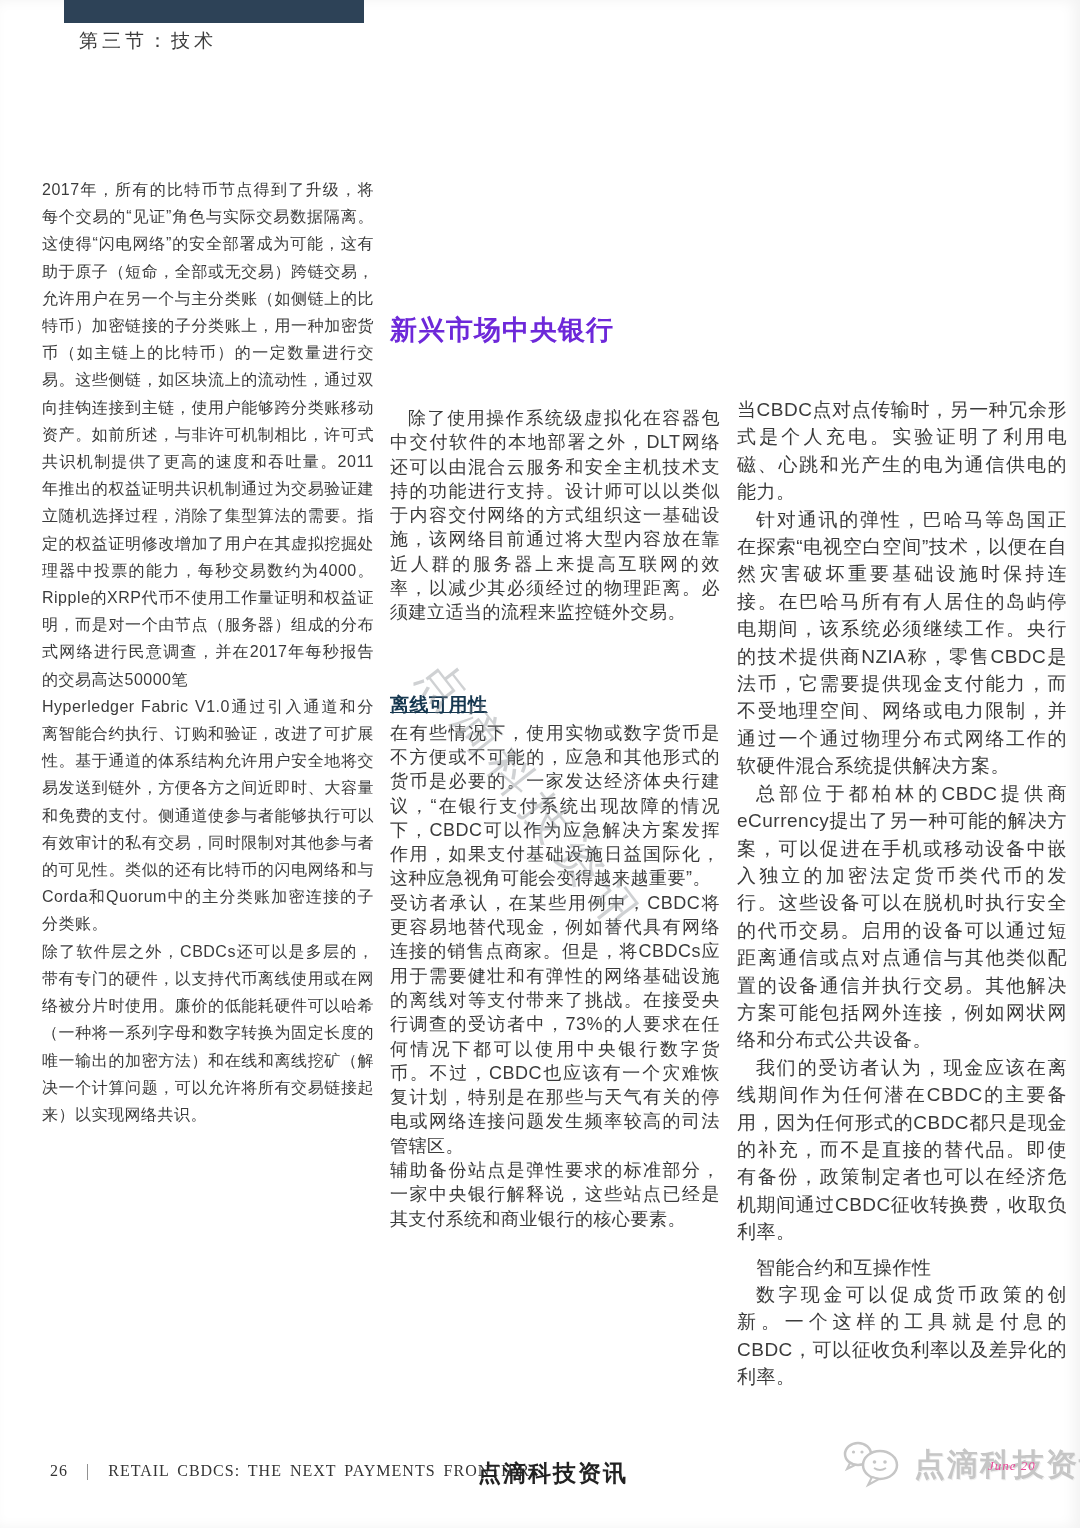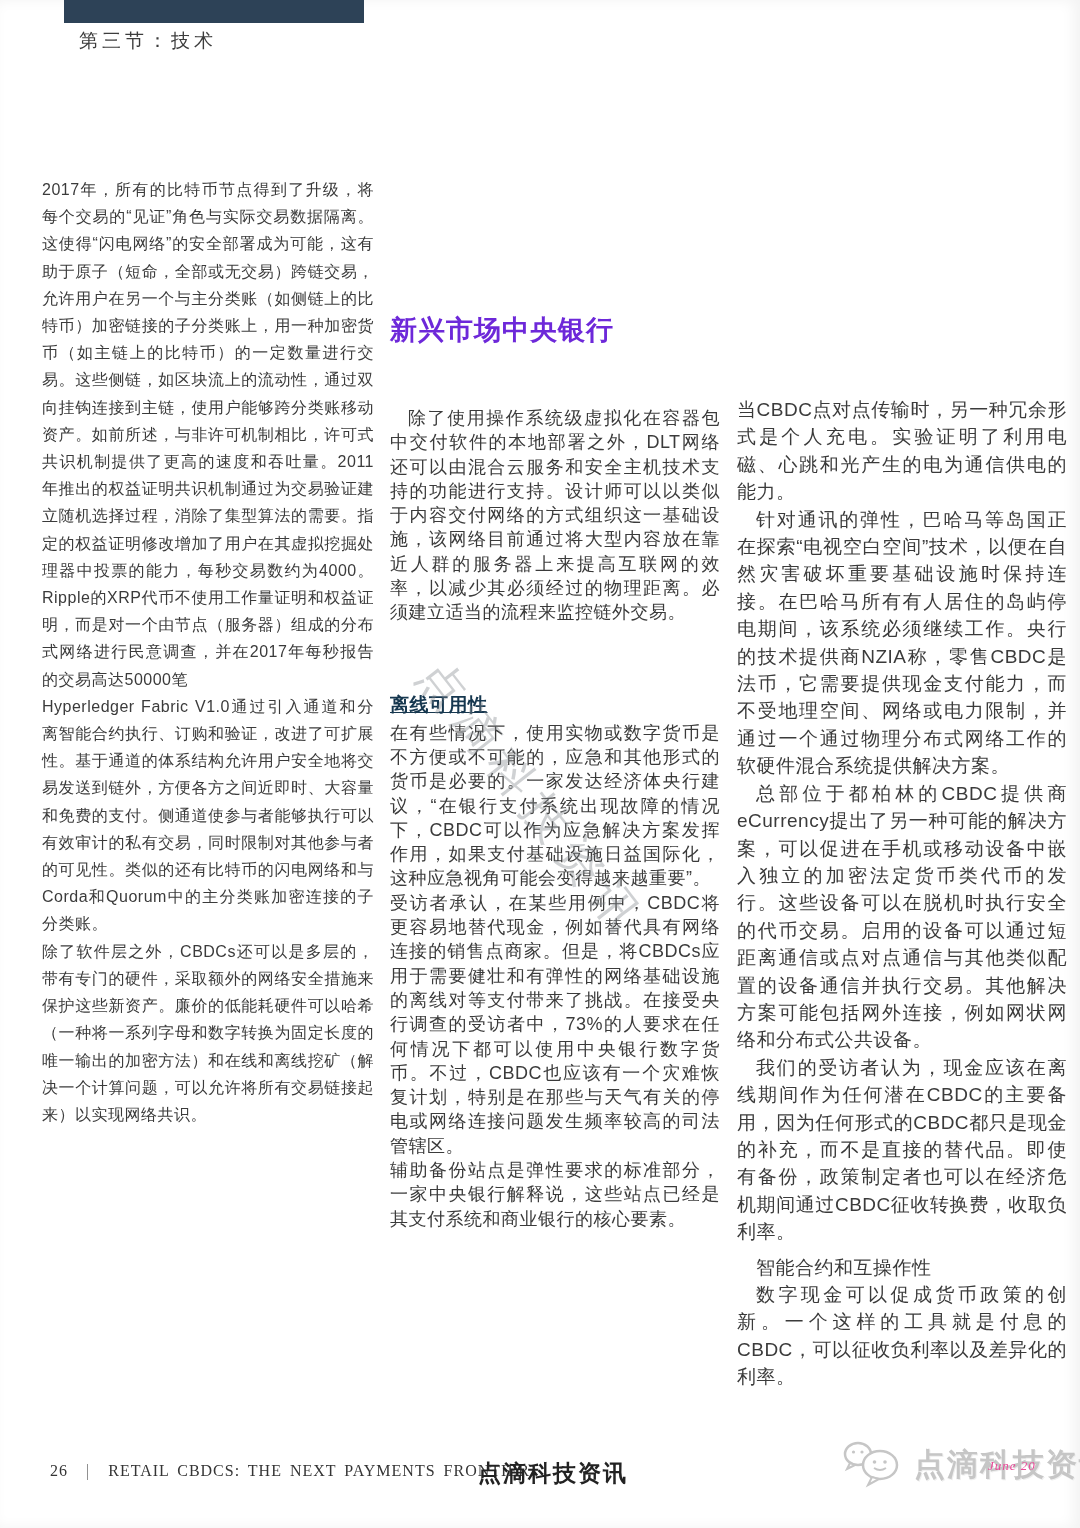--- a/index.html
+++ b/index.html
@@ -91,21 +91,21 @@
 
   <div class="topbar"></div>
 
   <div class="section-label">第三节：技术</div>
 
   <div class="quote-attr">新兴市场中央银行</div>
 
   <div class="col col1">
     <p>2017年，所有的比特币节点得到了升级，将每个交易的“见证”角色与实际交易数据隔离。这使得“闪电网络”的安全部署成为可能，这有助于原子（短命，全部或无交易）跨链交易，允许用户在另一个与主分类账（如侧链上的比特币）加密链接的子分类账上，用一种加密货币（如主链上的比特币）的一定数量进行交易。这些侧链，如区块流上的流动性，通过双向挂钩连接到主链，使用户能够跨分类账移动资产。如前所述，与非许可机制相比，许可式共识机制提供了更高的速度和吞吐量。2011年推出的权益证明共识机制通过为交易验证建立随机选择过程，消除了集型算法的需要。指定的权益证明修改增加了用户在其虚拟挖掘处理器中投票的能力，每秒交易数约为4000。Ripple的XRP代币不使用工作量证明和权益证明，而是对一个由节点（服务器）组成的分布式网络进行民意调查，并在2017年每秒报告的交易高达50000笔</p>
     <p>Hyperledger Fabric V1.0通过引入通道和分离智能合约执行、订购和验证，改进了可扩展性。基于通道的体系结构允许用户安全地将交易发送到链外，方便各方之间近即时、大容量和免费的支付。侧通道使参与者能够执行可以有效审计的私有交易，同时限制对其他参与者的可见性。类似的还有比特币的闪电网络和与Corda和Quorum中的主分类账加密连接的子分类账。</p>
-    <p>除了软件层之外，CBDCs还可以是多层的，带有专门的硬件，采取额外的网络安全措施来保护这些新资产。廉价的低能耗硬件可以哈希（一种将一系列字母和数字转换为固定长度的唯一输出的加密方法）和在线和离线挖矿（解决一个计算问题，可以允许将所有交易链接起来）以实现网络共识。</p>
+    <p>除了软件层之外，CBDCs还可以是多层的，带有专门的硬件，以支持代币离线使用或在网络被分片时使用。廉价的低能耗硬件可以哈希（一种将一系列字母和数字转换为固定长度的唯一输出的加密方法）和在线和离线挖矿（解决一个计算问题，可以允许将所有交易链接起来）以实现网络共识。</p>
   </div>
 
   <div class="col col2">
     <p class="indent">除了使用操作系统级虚拟化在容器包中交付软件的本地部署之外，DLT网络还可以由混合云服务和安全主机技术支持的功能进行支持。设计师可以以类似于内容交付网络的方式组织这一基础设施，该网络目前通过将大型内容放在靠近人群的服务器上来提高互联网的效率，以减少其必须经过的物理距离。必须建立适当的流程来监控链外交易。</p>
     <p class="sec-heading">离线可用性</p>
     <p>在有些情况下，使用实物或数字货币是不方便或不可能的，应急和其他形式的货币是必要的。一家发达经济体央行建议，“在银行支付系统出现故障的情况下，CBDC可以作为应急解决方案发挥作用，如果支付基础设施日益国际化，这种应急视角可能会变得越来越重要”。</p>
     <p>受访者承认，在某些用例中，CBDC将更容易地替代现金，例如替代具有网络连接的销售点商家。但是，将CBDCs应用于需要健壮和有弹性的网络基础设施的离线对等支付带来了挑战。在接受央行调查的受访者中，73%的人要求在任何情况下都可以使用中央银行数字货币。不过，CBDC也应该有一个灾难恢复计划，特别是在那些与天气有关的停电或网络连接问题发生频率较高的司法管辖区。</p>
     <p>辅助备份站点是弹性要求的标准部分，一家中央银行解释说，这些站点已经是其支付系统和商业银行的核心要素。</p>
   </div>
 

